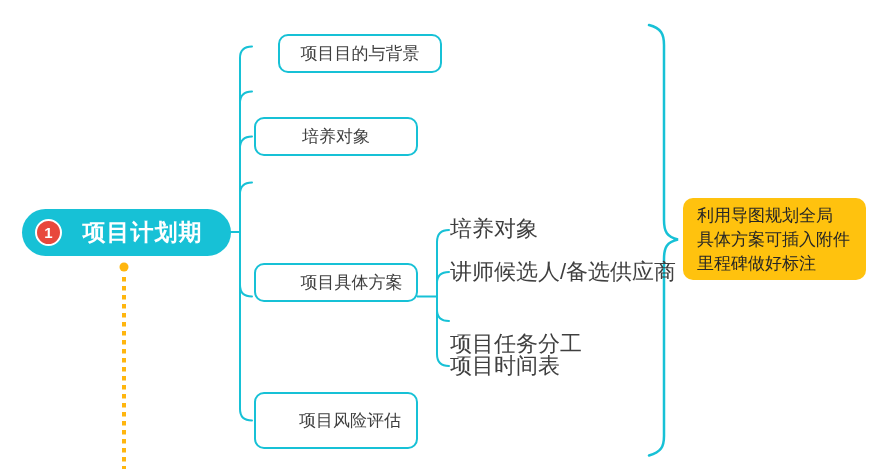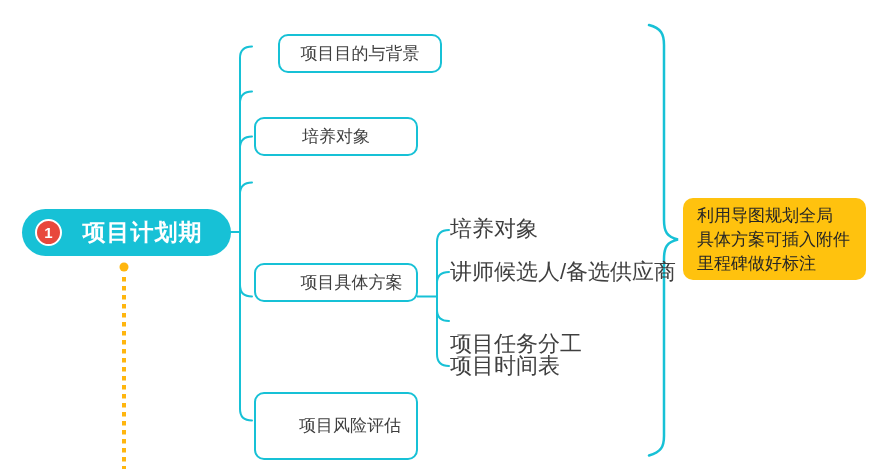--- a/index.html
+++ b/index.html
@@ -41,21 +41,21 @@
   }
   
   .topic-box{
     position:absolute;left:254px;width:164px;height:39px;
     background:#ffffff;border:2px solid #17C1D6;border-radius:10px;
     box-sizing:border-box;
     display:flex;flex-direction:column;align-items:center;justify-content:center;
     color:#3F3F3F;font-size:17px;line-height:24px;
     text-align:center;white-space:nowrap;
   }
-  .topic-box.tall{height:68px;padding-left:28px;}
+  .topic-box.tall{height:57px;padding-left:28px;}
   
   .sub-topic{
     position:absolute;left:450px;height:22px;
     display:flex;align-items:center;
     color:#3F3F3F;font-size:22px;white-space:nowrap;
   }
   
   .note-box{
     position:absolute;left:683px;top:198px;width:183px;height:82px;
     background:#FFC20E;border-radius:10px;

